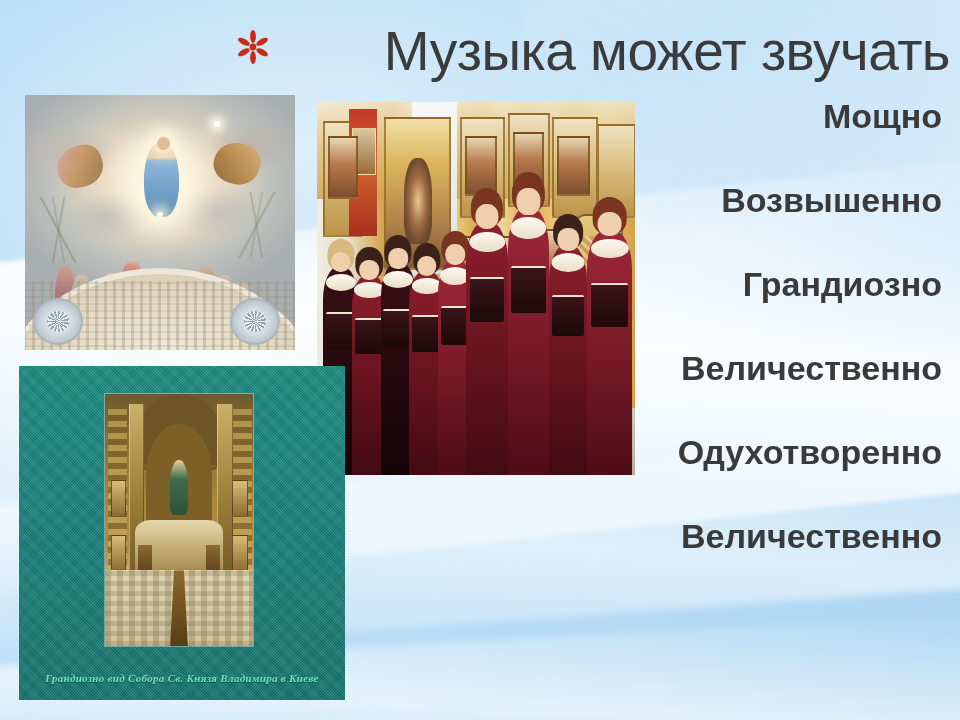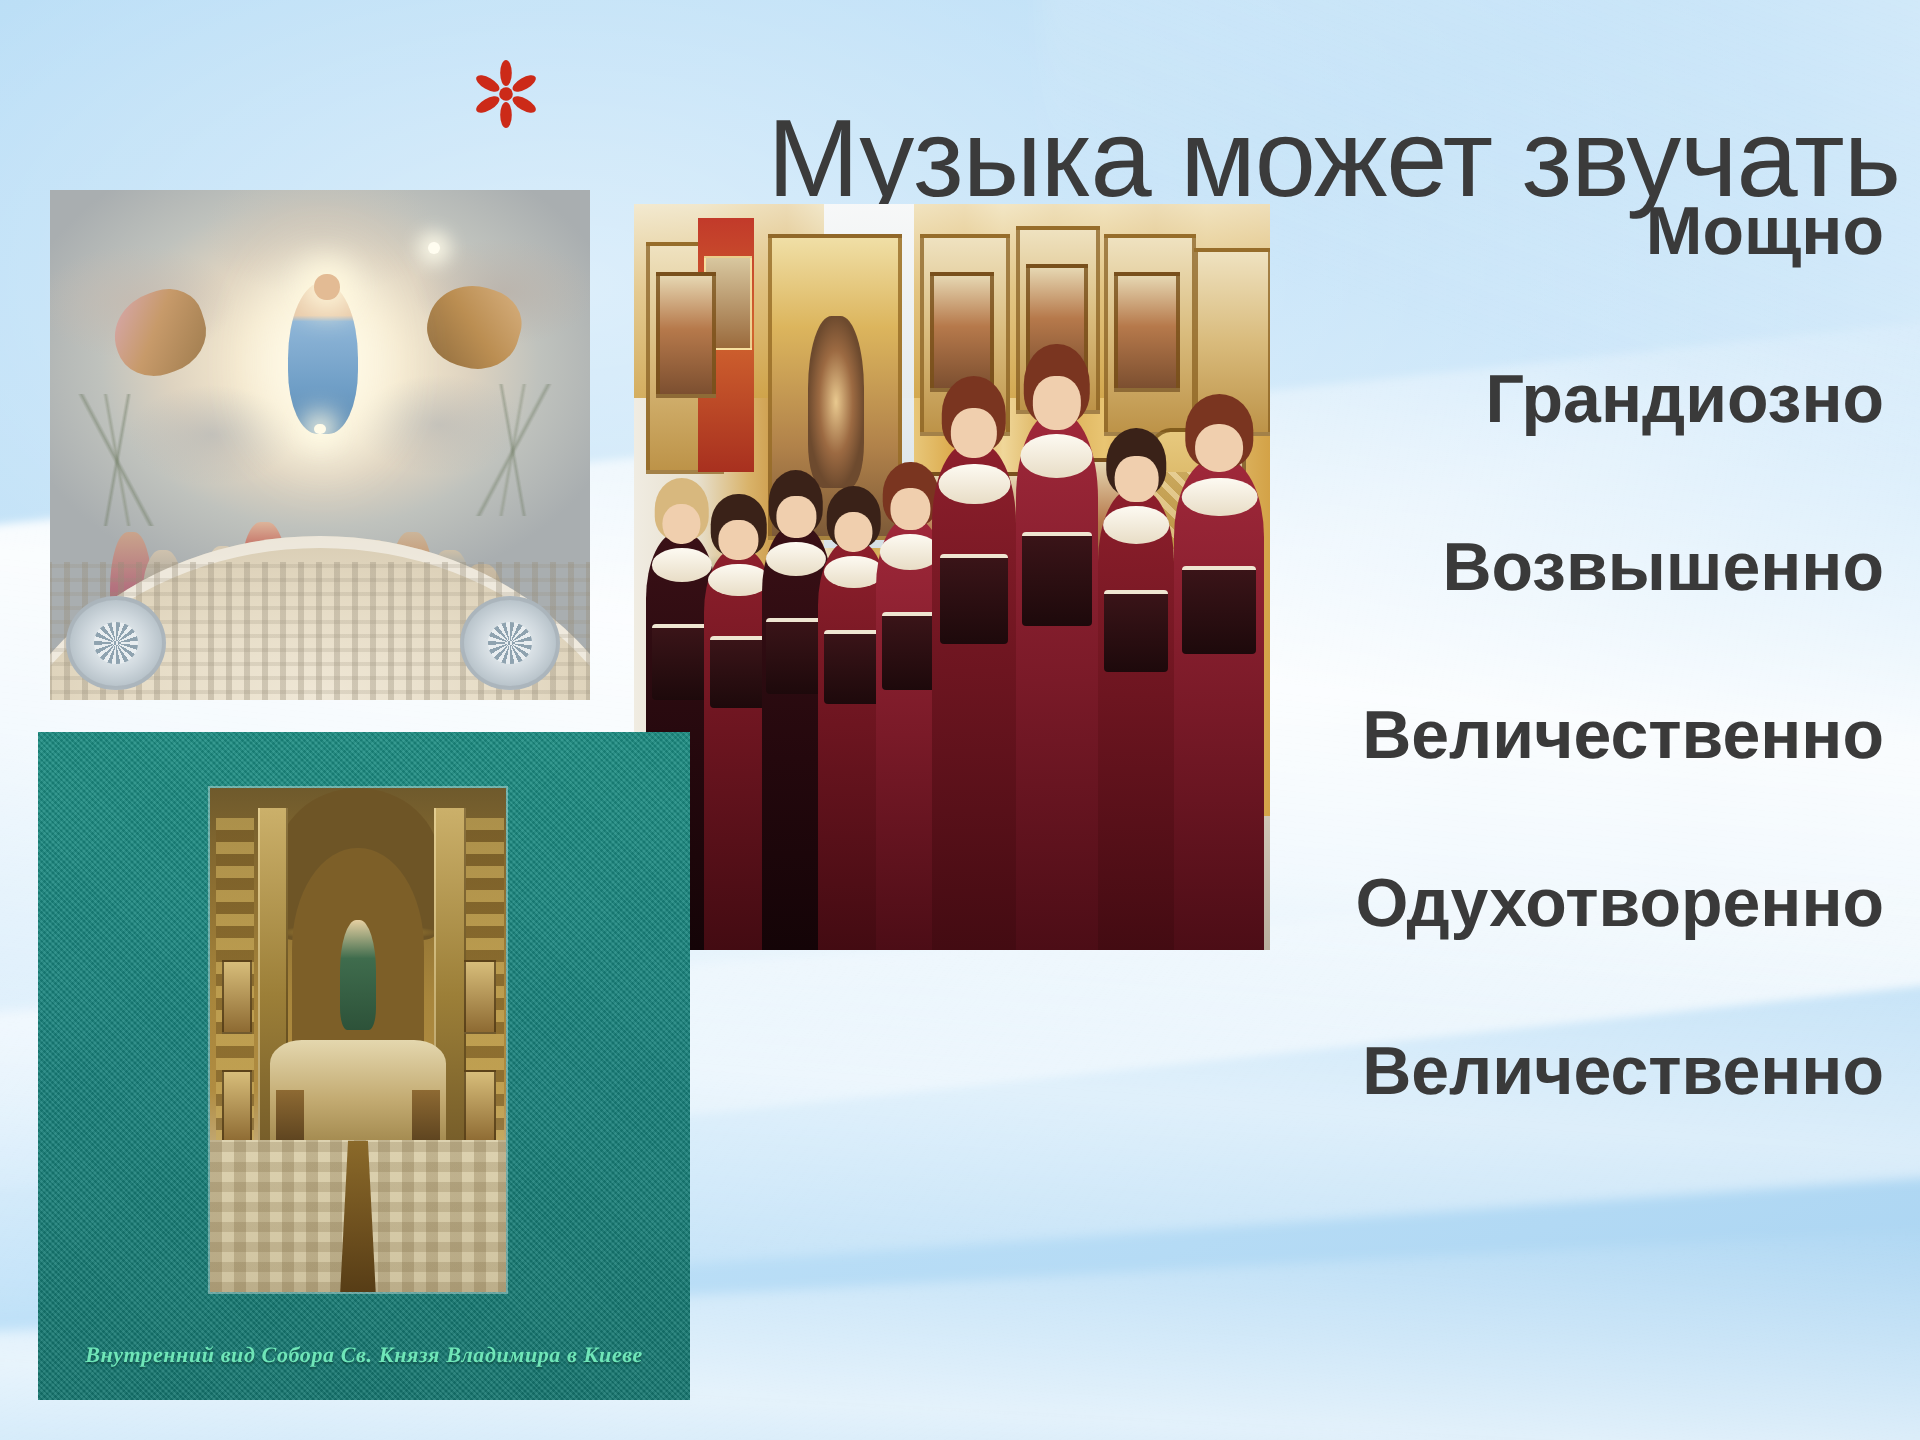--- a/index.html
+++ b/index.html
@@ -42,21 +42,21 @@
     position:absolute;left:236px;top:18px;width:714px;height:72px;
     display:flex;align-items:flex-start;
   }
   .bullet-star{
     flex:0 0 auto;width:34px;height:34px;margin-top:12px;position:relative;
   }
   .bullet-star svg{display:block;width:34px;height:34px;}
   .title-text{
     flex:1 1 auto;text-align:right;
     font-size:55px;line-height:66px;font-weight:400;
-    color:#3b3b3b;letter-spacing:-0.5px;white-space:nowrap;margin-top:28px;
+    color:#3b3b3b;letter-spacing:-0.5px;white-space:nowrap;
   }
 
   
   .word-list{
     position:absolute;left:560px;top:96px;width:382px;
     text-align:right;
   }
   .word{
     font-size:34px;line-height:40px;font-weight:700;color:#3a3a3a;
     margin:0 0 44px 0;white-space:nowrap;
@@ -363,22 +363,22 @@
           <ellipse cx="17" cy="27.5" rx="2.9" ry="6.5" transform="rotate(120 17 17)"></ellipse>
           <circle cx="17" cy="17" r="3.4"></circle>
         </g>
       </svg>
     </span>
     <span class="title-text">Музыка может звучать</span>
   </div>
 
   <div class="word-list">
     <div class="word">Мощно</div>
+    <div class="word">Возвышенно</div>
     <div class="word">Грандиозно</div>
-    <div class="word">Возвышенно</div>
     <div class="word">Величественно</div>
     <div class="word">Одухотворенно</div>
     <div class="word">Величественно</div>
   </div>
 
   <div class="pic-fresco">
     <div class="fresco-sky"></div>
     <div class="fresco-clouds"></div>
     <div class="palm palm-l"></div>
     <div class="palm palm-r"></div>
@@ -504,16 +504,16 @@
       <div class="cath-icon ci1"></div>
       <div class="cath-icon ci2"></div>
       <div class="cath-icon ci3"></div>
       <div class="cath-icon ci4"></div>
       <div class="cath-iconostasis"></div>
       <div class="cath-floor"></div>
       <div class="cath-stall st1"></div>
       <div class="cath-stall st2"></div>
       <div class="cath-carpet"></div>
     </div>
-    <div class="teal-caption">Внутренний вид Собора Св. Князя Владимира в Киеве</div>
+    <div class="teal-caption">Грандиозно вид Собора Св. Князя Владимира в Киеве</div>
   </div>
 
 </div>
 
 </body></html>

